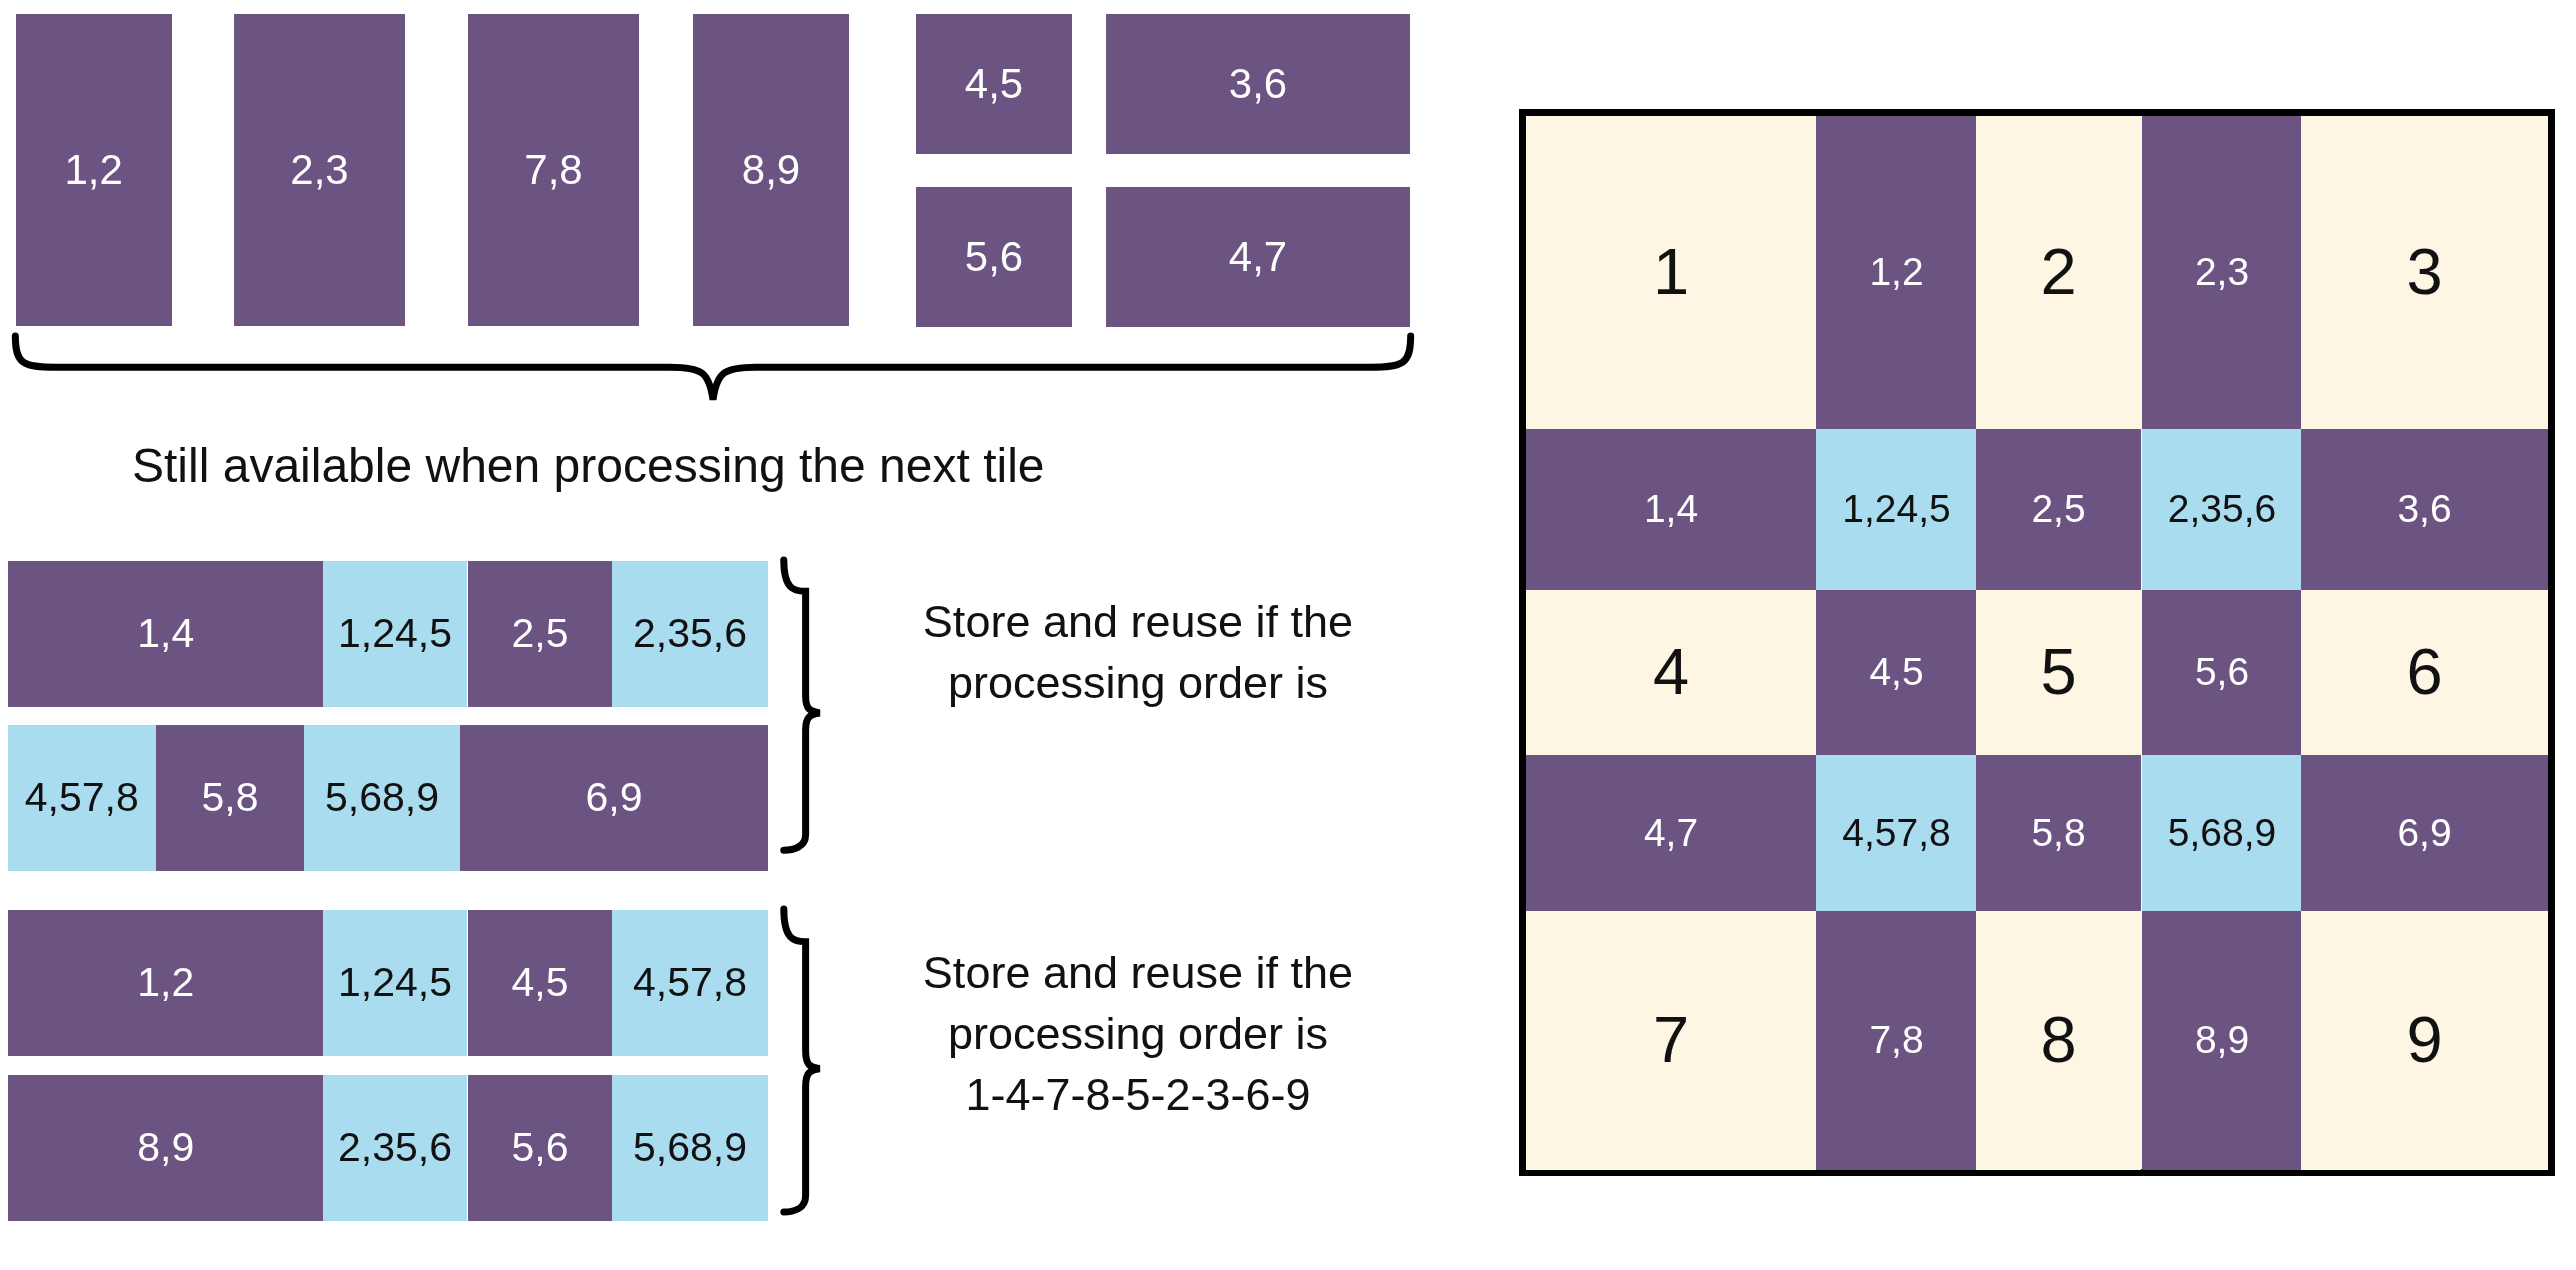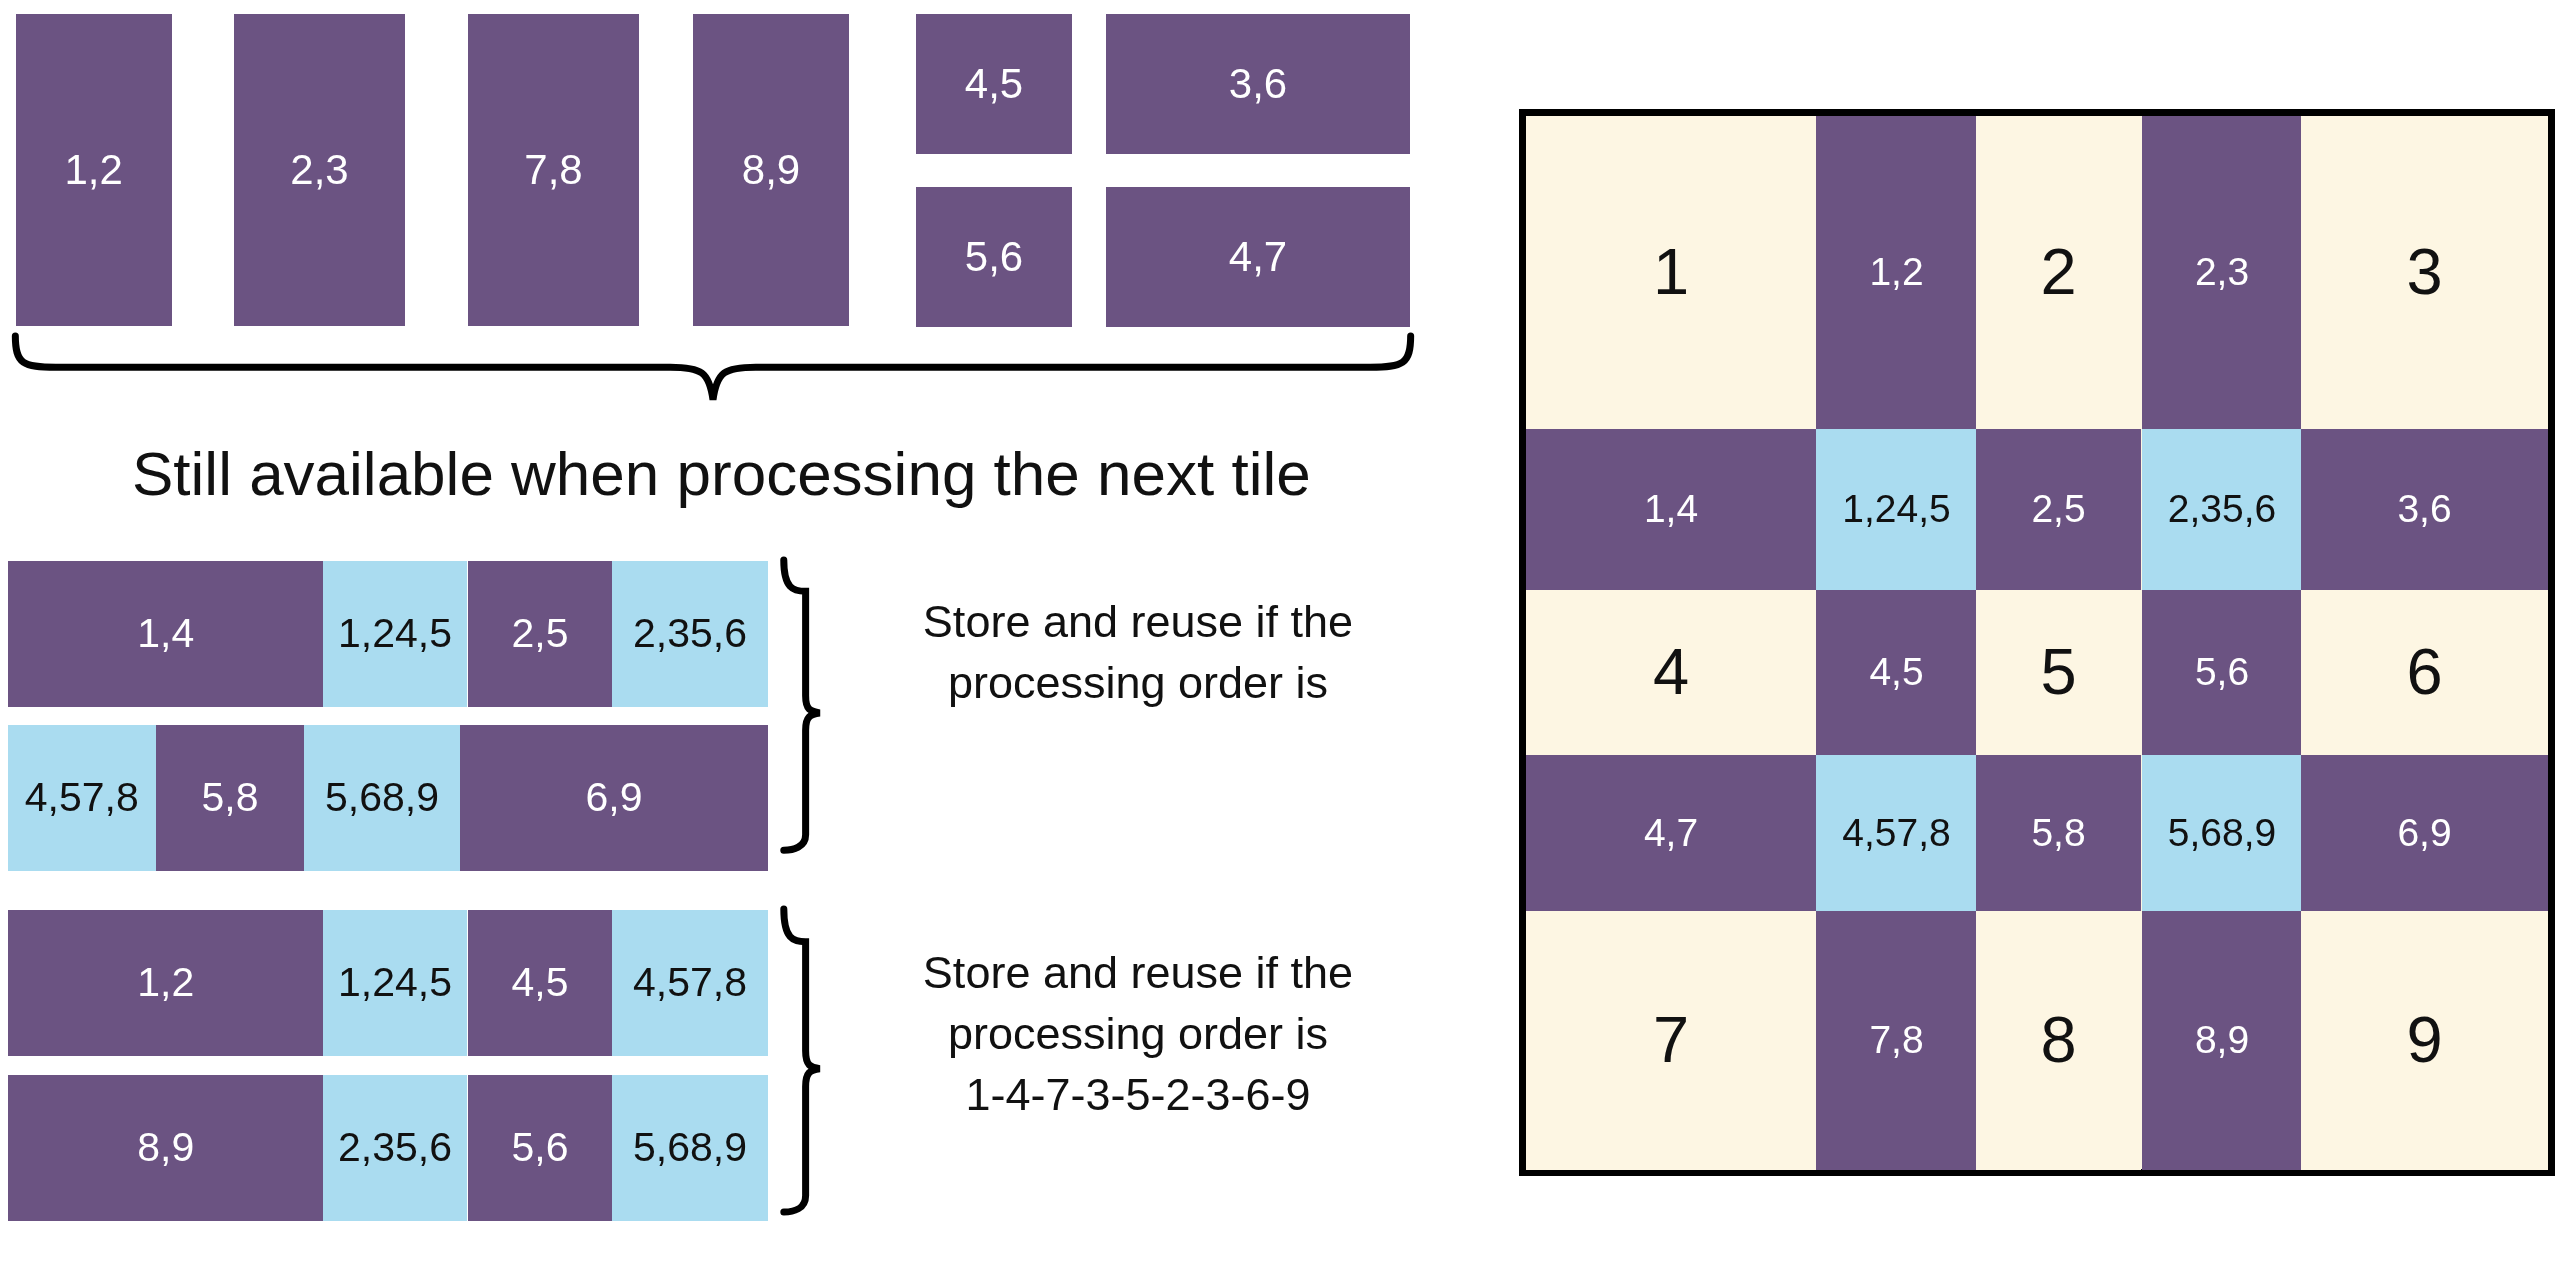--- a/index.html
+++ b/index.html
@@ -23,21 +23,21 @@
 
   
   #top-tiles{position:absolute;left:0;top:0;width:1449px;height:366px;}
   .ttile{position:absolute;font-size:42px;}
 
   
   .brace-top{position:absolute;}
 
   .caption{
     position:absolute;
-    font-size:62px;color:#111;
+    font-size:48px;color:#111;
     white-space:nowrap;
   }
 
   
   .strip{position:absolute;}
   .seg{position:absolute;display:flex;align-items:center;justify-content:center;
        text-align:center;font-size:41px;line-height:1.06;box-sizing:border-box;}
 
   .side-text{
     position:absolute;font-size:45px;color:#111;text-align:center;line-height:1.35;
@@ -153,21 +153,21 @@
 </svg>
 
 <div class="side-text" style="left:842px;top:592px;width:592px;">
   <div>Store and reuse if the</div>
   <div>processing order is</div>
 </div>
 
 <div class="side-text" style="left:842px;top:943px;width:592px;">
   <div>Store and reuse if the</div>
   <div>processing order is</div>
-  <div>1-4-7-3-5-2-3-6-9</div>
+  <div>1-4-7-8-5-2-3-6-9</div>
 </div>
 
 <div id="grid-wrap">
     <div class="gcell cream big-num" style="left: 0px; top: 0px; width: 290px; height: 313px;">
       <div>1</div>
     </div>
     <div class="gcell purple sm-num" style="left: 290px; top: 0px; width: 161px; height: 313px;">
       <div>1,2</div>
     </div>
     <div class="gcell cream big-num" style="left: 450px; top: 0px; width: 165px; height: 313px;">

